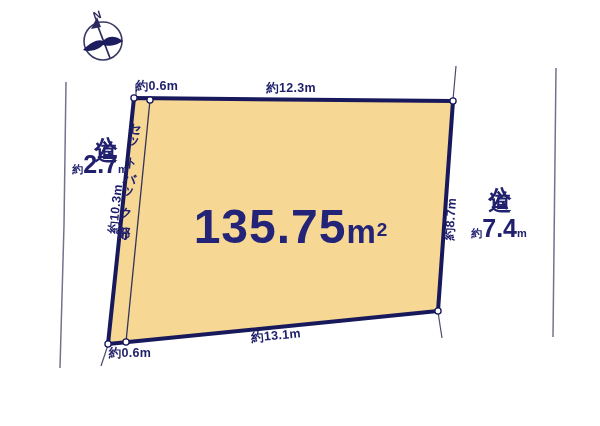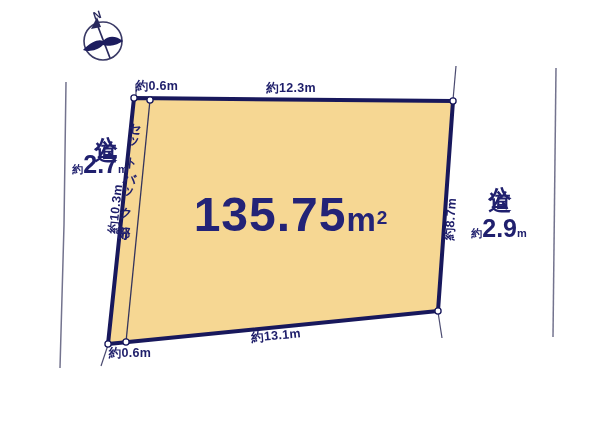--- a/index.html
+++ b/index.html
@@ -19,21 +19,21 @@
     transform:translate(-50%,0);
   }
   .road-width{font-size:11px;font-weight:bold;color:#20206e;}
   .road-width .val{font-size:25px;font-weight:bold;letter-spacing:0;}
   .road-width .unit{font-size:11px;}
   .setback-label{
     font-size:13px;font-weight:bold;color:#20206e;
     writing-mode:vertical-rl;text-orientation:upright;letter-spacing:2px;line-height:1;
     transform:rotate(6deg);transform-origin:top center;
   }
-  .area-label{font-weight:bold;color:#232377;letter-spacing:1px;}
+  .area-label{font-weight:bold;color:#232377;letter-spacing:1px;margin-top:12px;}
   .area-label .num{font-size:48px;}
   .area-label .unit{font-size:33px;}
   .area-label sup{font-size:19px;vertical-align:super;}
   .compass-n{font-size:11px;font-weight:bold;color:#2a2a5e;transform:translate(-50%,-50%) rotate(-18deg);}
 </style>
 </head>
 <body>
 
 <div id="canvas">
 
@@ -83,16 +83,16 @@
     <span class="num">135.75</span><span class="unit">m</span><sup>2</sup>
   </div>
 
   <div class="road-kanji" style="position:absolute;left:106px;top:117px;">公道</div>
   <div class="lbl road-width" style="left:100px;top:164px;">
     <span>約</span><span class="val">2.7</span><span class="unit">m</span>
   </div>
 
   <div class="road-kanji" style="position:absolute;left:500px;top:167px;">公道</div>
   <div class="lbl road-width" style="left:499px;top:228px;">
-    <span>約</span><span class="val">2.9</span><span class="unit">m</span>
+    <span>約</span><span class="val">7.4</span><span class="unit">m</span>
   </div>
 
 </div>
 
 </body></html>

